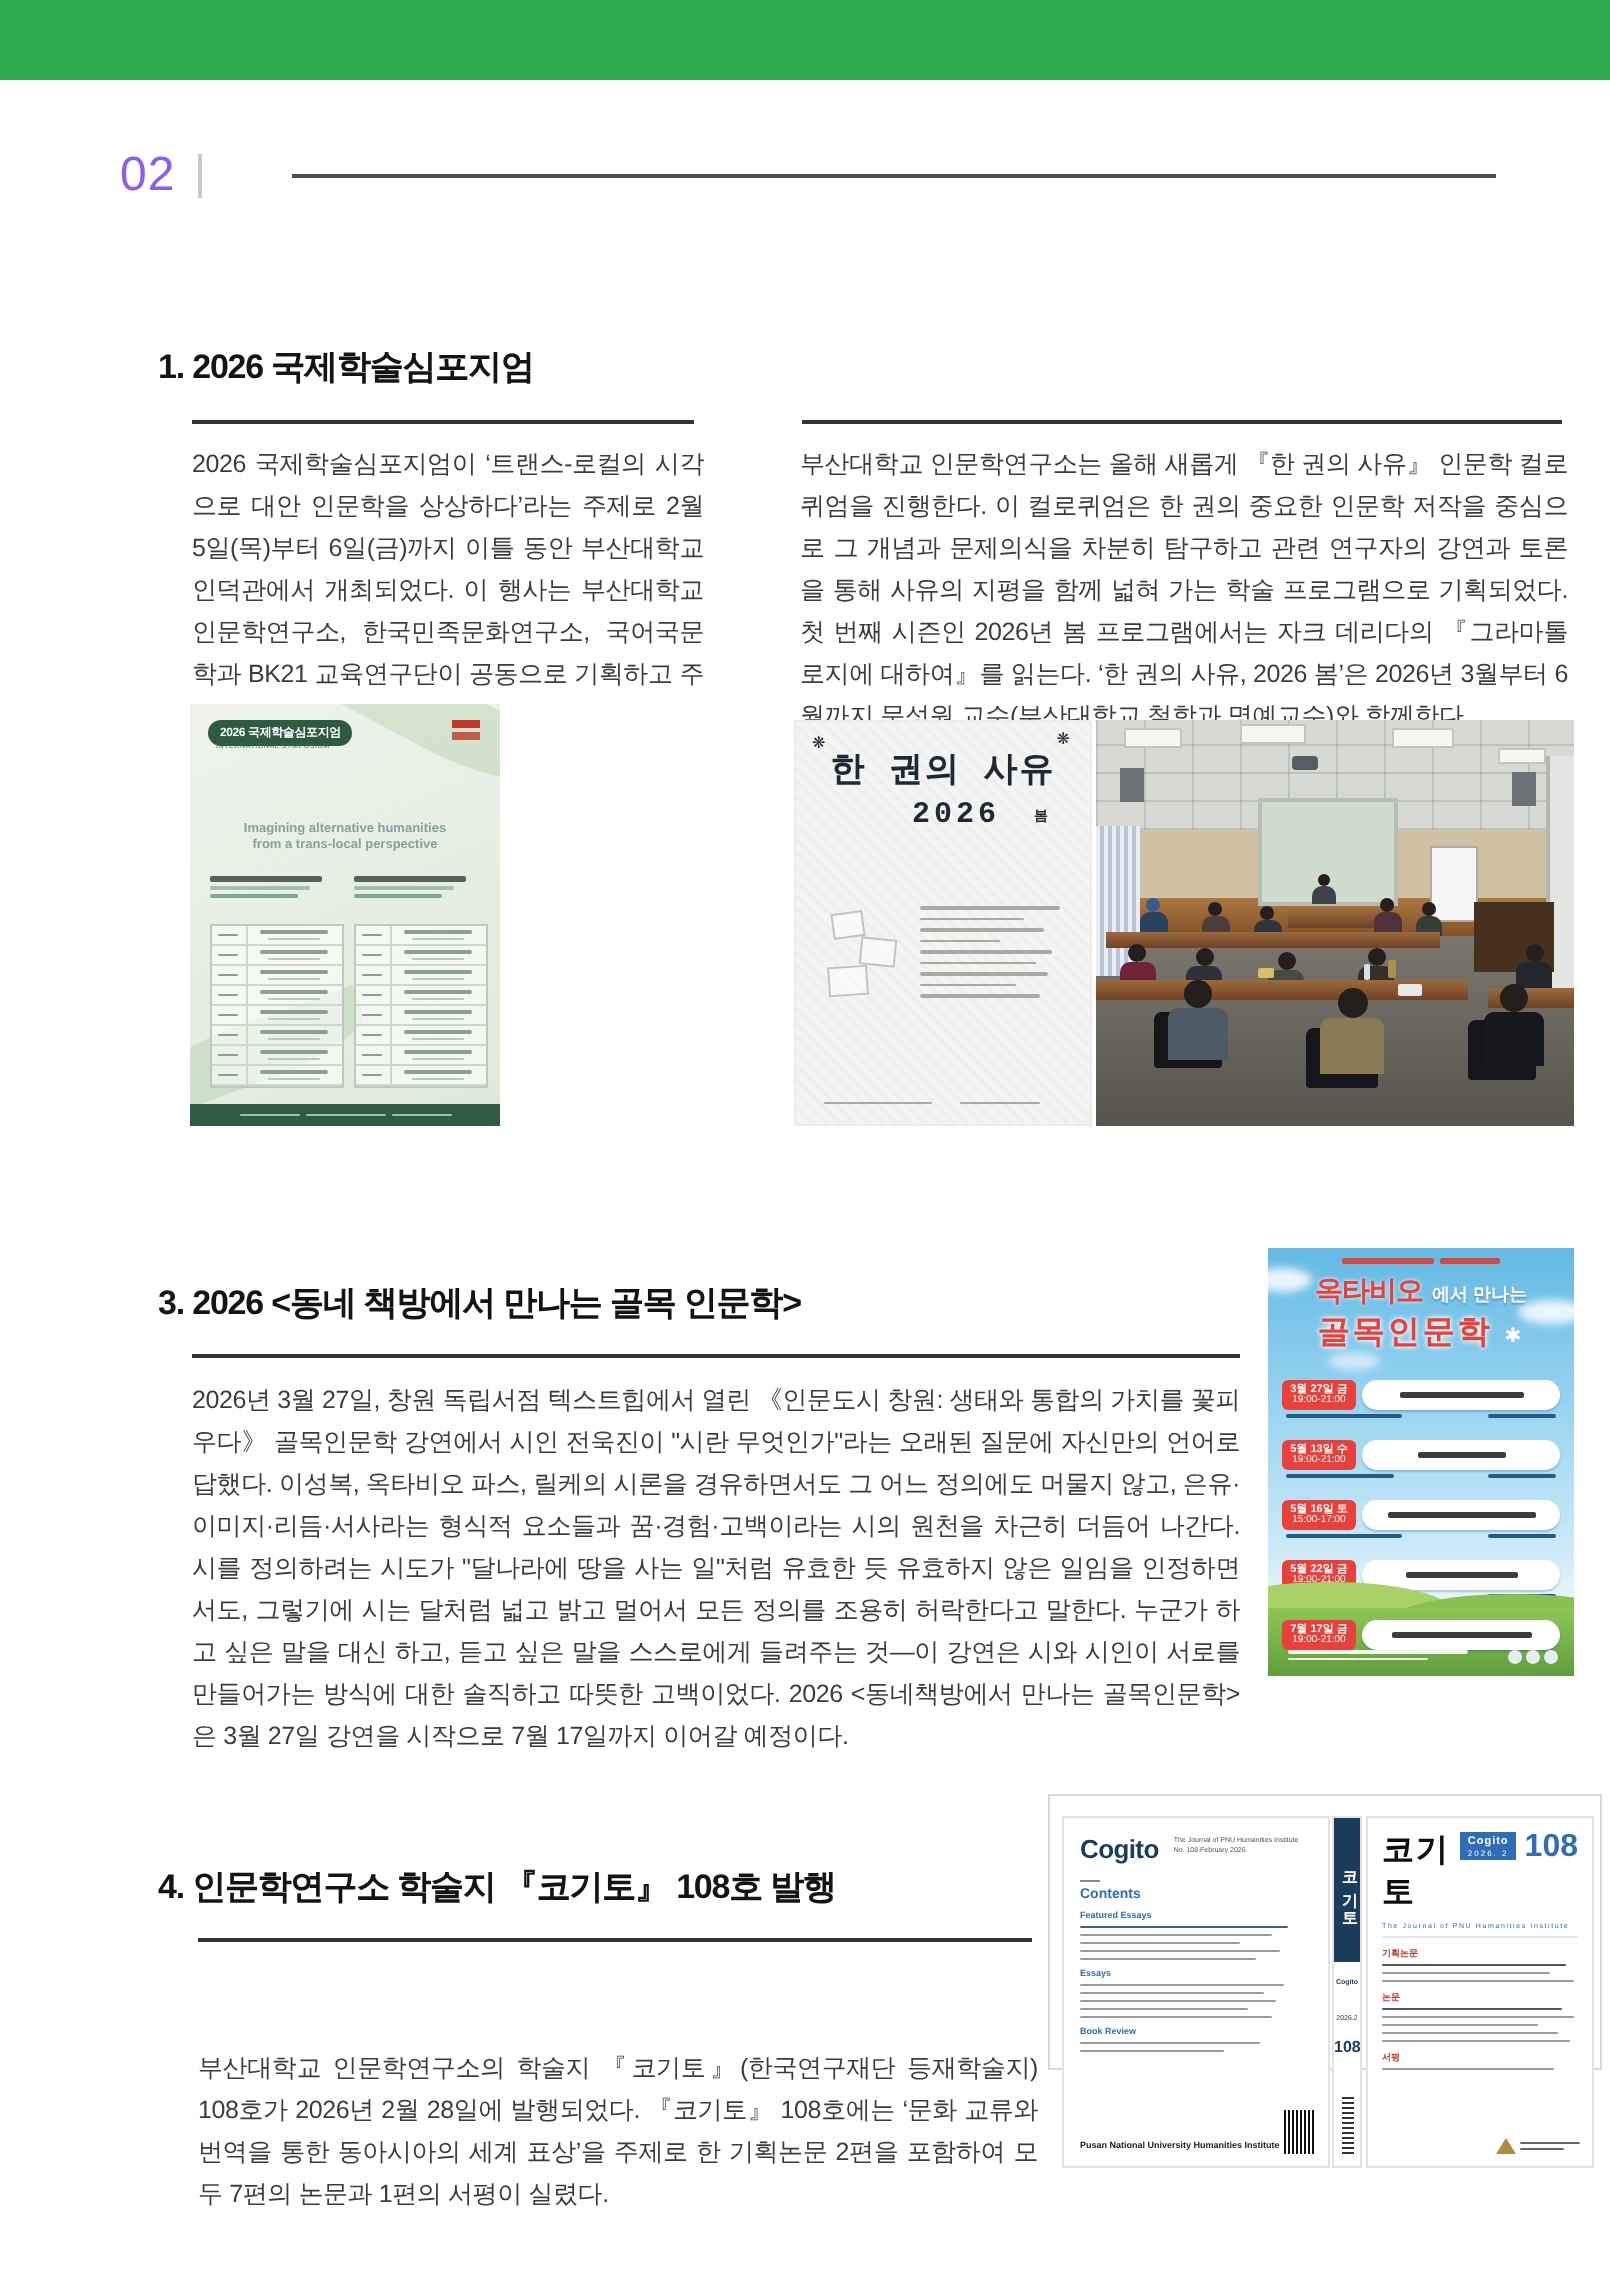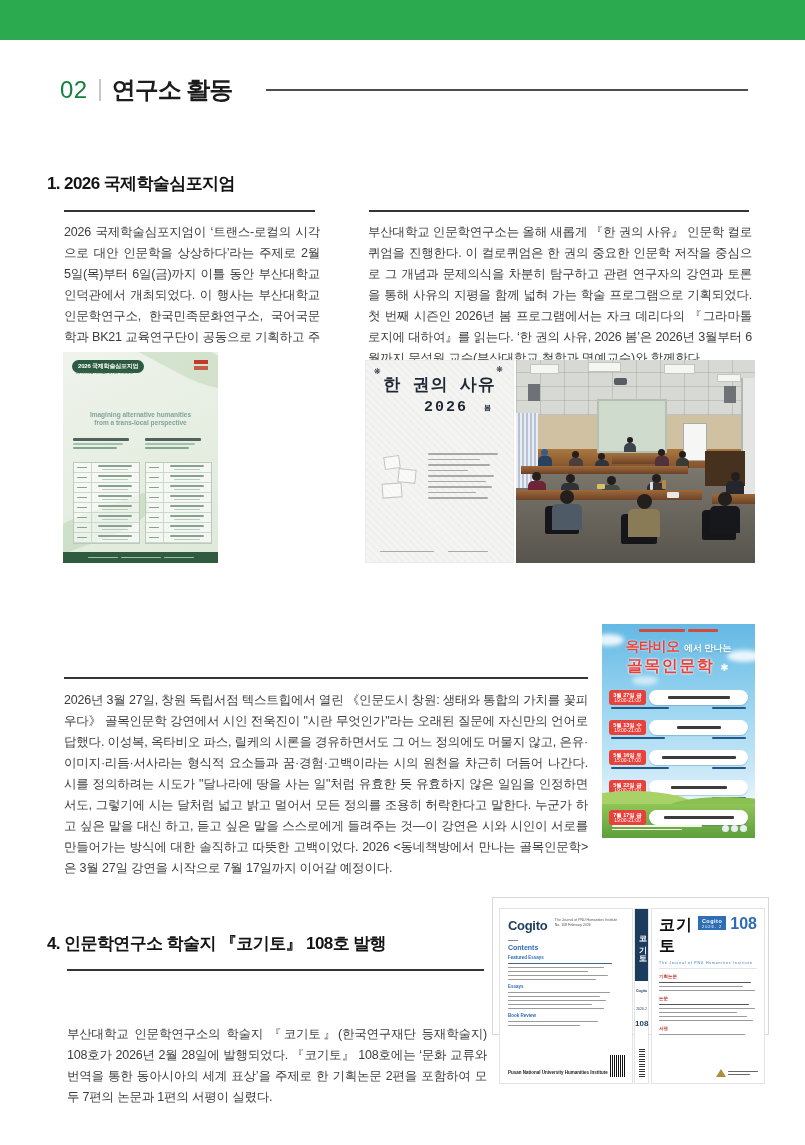--- a/index.html
+++ b/index.html
@@ -2,26 +2,26 @@
 <html style="--green: #2baa4f; --poster-green-dark: #2f5b40; --poster3-red: #e8413c; --journal-blue: #2f6db5; --journal-navy: #1c3c5e;"><head>
 <meta charset="utf-8">
 <style>
   :root{
     --green:#2baa4f; --pgreen-dark:#2f5b40; --sage-dark:#42554e; --sage-light:#9bbcaa;
     --sky:#79c4e8; --red:#e8413c; --blue:#2f6db5; --navy:#1c3c5e; --ink:#1c1c1c;
   }
   *{margin:0;padding:0;box-sizing:border-box;}
   body{background:#fff;font-family:"Liberation Sans","DejaVu Sans",sans-serif;}
   .page{position:relative;width:805px;height:1145px;background:#fff;overflow:hidden;}
-  .abs{position:absolute;}
+  .abs{position:absolute;margin-left:32px;}
   
   .topbar{position:absolute;left:0;top:0;width:805px;height:40px;background:var(--green);}
   
   .hdr{position:absolute;left:60px;top:74px;width:688px;display:flex;align-items:center;}
-  .hdr-num{font-size:24px;color:#15803d;font-weight:400;letter-spacing:0.5px;}
+  .hdr-num{font-size:24px;color:#8b5cf6;font-weight:400;letter-spacing:0.5px;}
   .hdr-sep{width:2px;height:22px;background:#c8c8c8;margin:0 11px;}
   .hdr-title{font-size:24px;font-weight:800;color:var(--ink);letter-spacing:-1px;}
   .hdr-line{flex:1;height:2px;background:#4d4d4d;margin-left:34px;}
   
   .sec-title{font-size:17px;font-weight:800;color:#141414;letter-spacing:-0.6px;white-space:nowrap;}
   .sec-divider{height:2px;background:#343434;}
   .sec-body{font-size:12.5px;line-height:21px;color:#3c3c3c;text-align:justify;letter-spacing:-0.2px;}
   
   .bar{background:#8f8f8f;height:2px;border-radius:1px;margin:3px 0;}
   
@@ -143,21 +143,20 @@
 </head>
 <body>
 
 <div class="page">
 
   <div class="topbar"></div>
 
   <div class="hdr">
     <span class="hdr-num">02</span>
     <span class="hdr-sep"></span>
-    <span class="hdr-title">연구소 활동</span>
     <span class="hdr-line"></span>
   </div>
 
   <div class="abs sec-title" style="left:47px;top:172px;">1. 2026 국제학술심포지엄</div>
   <div class="abs sec-divider" style="left:64px;top:210px;width:251px;"></div>
   <div class="abs sec-body" style="left:64px;top:222px;width:256px;">2026 국제학술심포지엄이 ‘트랜스-로컬의 시각으로 대안 인문학을 상상하다’라는 주제로 2월 5일(목)부터 6일(금)까지 이틀 동안 부산대학교 인덕관에서 개최되었다. 이 행사는 부산대학교 인문학연구소, 한국민족문화연구소, 국어국문학과 BK21 교육연구단이 공동으로 기획하고 주최하였다.</div>
 
   <div class="abs sec-divider" style="left:369px;top:210px;width:380px;"></div>
   <div class="abs sec-body" style="left:368px;top:222px;width:384px;">부산대학교 인문학연구소는 올해 새롭게 『한 권의 사유』 인문학 컬로퀴엄을 진행한다. 이 컬로퀴엄은 한 권의 중요한 인문학 저작을 중심으로 그 개념과 문제의식을 차분히 탐구하고 관련 연구자의 강연과 토론을 통해 사유의 지평을 함께 넓혀 가는 학술 프로그램으로 기획되었다. 첫 번째 시즌인 2026년 봄 프로그램에서는 자크 데리다의 『그라마톨로지에 대하여』를 읽는다. ‘한 권의 사유, 2026 봄’은 2026년 3월부터 6월까지 문성원 교수(부산대학교 철학과 명예교수)와 함께한다.</div>
 
@@ -446,20 +445,21 @@
         <div class="p-head" style="width:15px;height:15px;"></div>
         <div class="p-body" style="width:32px;height:28px;background:#8a7b57;"></div>
       </div>
     <div class="chair" style="left:78%;top:74%;width:34px;height:30px;"></div>
     <div class="person" style="left:81%;top:65%;">
         <div class="p-head" style="width:14px;height:14px;"></div>
         <div class="p-body" style="width:30px;height:27px;background:#17181c;"></div>
       </div>
   </div>
 
+  <div class="abs sec-title" style="left:47px;top:640px;">3. 2026 &lt;동네 책방에서 만나는 골목 인문학&gt;</div>
   <div class="abs sec-divider" style="left:64px;top:677px;width:524px;"></div>
   <div class="abs sec-body" style="left:64px;top:690px;width:524px;">2026년 3월 27일, 창원 독립서점 텍스트힙에서 열린 《인문도시 창원: 생태와 통합의 가치를 꽃피우다》 골목인문학 강연에서 시인 전욱진이 "시란 무엇인가"라는 오래된 질문에 자신만의 언어로 답했다. 이성복, 옥타비오 파스, 릴케의 시론을 경유하면서도 그 어느 정의에도 머물지 않고, 은유·이미지·리듬·서사라는 형식적 요소들과 꿈·경험·고백이라는 시의 원천을 차근히 더듬어 나간다. 시를 정의하려는 시도가 "달나라에 땅을 사는 일"처럼 유효한 듯 유효하지 않은 일임을 인정하면서도, 그렇기에 시는 달처럼 넓고 밝고 멀어서 모든 정의를 조용히 허락한다고 말한다. 누군가 하고 싶은 말을 대신 하고, 듣고 싶은 말을 스스로에게 들려주는 것—이 강연은 시와 시인이 서로를 만들어가는 방식에 대한 솔직하고 따뜻한 고백이었다. 2026 &lt;동네책방에서 만나는 골목인문학&gt;은 3월 27일 강연을 시작으로 7월 17일까지 이어갈 예정이다.</div>
 
   <div class="abs p3">
     <div class="p3-cloud" style="left:-8px;top:10px;width:30px;height:12px;"></div>
     <div class="p3-cloud" style="right:-6px;top:26px;width:34px;height:12px;"></div>
     <div class="p3-cloud" style="left:30px;top:52px;width:26px;height:9px;opacity:0.6;"></div>
     <div class="p3-top">
         <div class="bar"></div>
         <div class="bar" style="width:30px;"></div>

